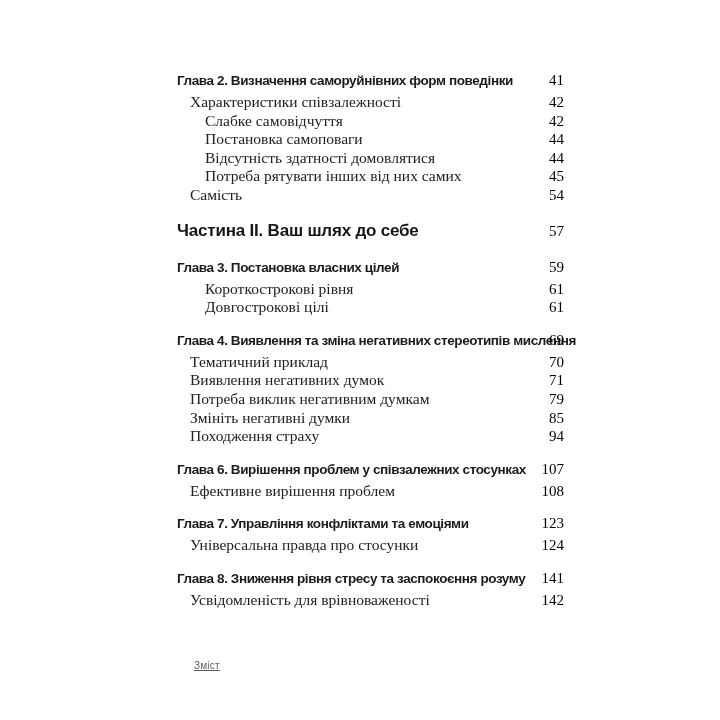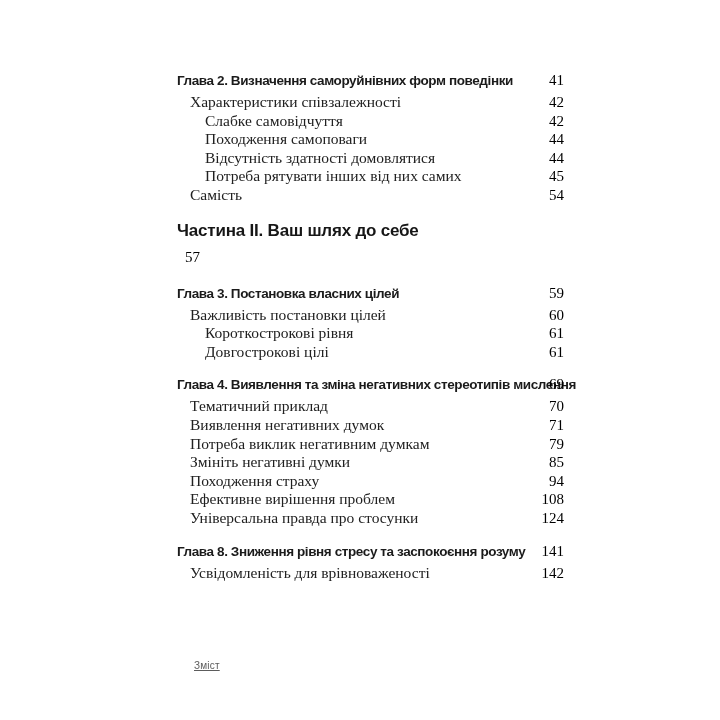--- a/index.html
+++ b/index.html
@@ -47,21 +47,20 @@
     font-family: "Liberation Sans", sans-serif;
     font-weight: 700;
     font-size: 13.5px;
     letter-spacing: -0.4px;
     color: #1b1b1b;
   }
   .level-part {
     margin-top: 13px;
     margin-bottom: 5px;
     line-height: 26px;
-    flex-direction: column;
   }
   .level-part .toc-title {
     font-family: "Liberation Sans", sans-serif;
     font-weight: 700;
     font-size: 17px;
     letter-spacing: -0.2px;
     color: #161616;
   }
   .level-sub1, .level-sub2 {
     line-height: 18.6px;
@@ -96,21 +95,21 @@
   </div>
       <div class="toc-row level-sub1">
     <span class="toc-title">Характеристики співзалежності</span>
     <span class="toc-page">42</span>
   </div>
       <div class="toc-row level-sub2">
     <span class="toc-title">Слабке самовідчуття</span>
     <span class="toc-page">42</span>
   </div>
       <div class="toc-row level-sub2">
-    <span class="toc-title">Походження самоповаги</span>
+    <span class="toc-title">Постановка самоповаги</span>
     <span class="toc-page">44</span>
   </div>
       <div class="toc-row level-sub2">
     <span class="toc-title">Відсутність здатності домовлятися</span>
     <span class="toc-page">44</span>
   </div>
       <div class="toc-row level-sub2">
     <span class="toc-title">Потреба рятувати інших від них самих</span>
     <span class="toc-page">45</span>
   </div>
@@ -118,24 +117,20 @@
     <span class="toc-title">Самість</span>
     <span class="toc-page">54</span>
   </div>
       <div class="toc-row level-part">
     <span class="toc-title">Частина II. Ваш шлях до себе</span>
     <span class="toc-page">57</span>
   </div>
       <div class="toc-row level-chapter">
     <span class="toc-title">Глава 3. Постановка власних цілей</span>
     <span class="toc-page">59</span>
-  </div>
-      <div class="toc-row level-sub1">
-    <span class="toc-title">Важливість постановки цілей</span>
-    <span class="toc-page">60</span>
   </div>
       <div class="toc-row level-sub2">
     <span class="toc-title">Короткострокові рівня</span>
     <span class="toc-page">61</span>
   </div>
       <div class="toc-row level-sub2">
     <span class="toc-title">Довгострокові цілі</span>
     <span class="toc-page">61</span>
   </div>
       <div class="toc-row level-chapter">
@@ -155,23 +150,31 @@
     <span class="toc-page">79</span>
   </div>
       <div class="toc-row level-sub1">
     <span class="toc-title">Змініть негативні думки</span>
     <span class="toc-page">85</span>
   </div>
       <div class="toc-row level-sub1">
     <span class="toc-title">Походження страху</span>
     <span class="toc-page">94</span>
   </div>
+      <div class="toc-row level-chapter">
+    <span class="toc-title">Глава 6. Вирішення проблем у співзалежних стосунках</span>
+    <span class="toc-page">107</span>
+  </div>
       <div class="toc-row level-sub1">
     <span class="toc-title">Ефективне вирішення проблем</span>
     <span class="toc-page">108</span>
+  </div>
+      <div class="toc-row level-chapter">
+    <span class="toc-title">Глава 7. Управління конфліктами та емоціями</span>
+    <span class="toc-page">123</span>
   </div>
       <div class="toc-row level-sub1">
     <span class="toc-title">Універсальна правда про стосунки</span>
     <span class="toc-page">124</span>
   </div>
       <div class="toc-row level-chapter">
     <span class="toc-title">Глава 8. Зниження рівня стресу та заспокоєння розуму</span>
     <span class="toc-page">141</span>
   </div>
       <div class="toc-row level-sub1">

